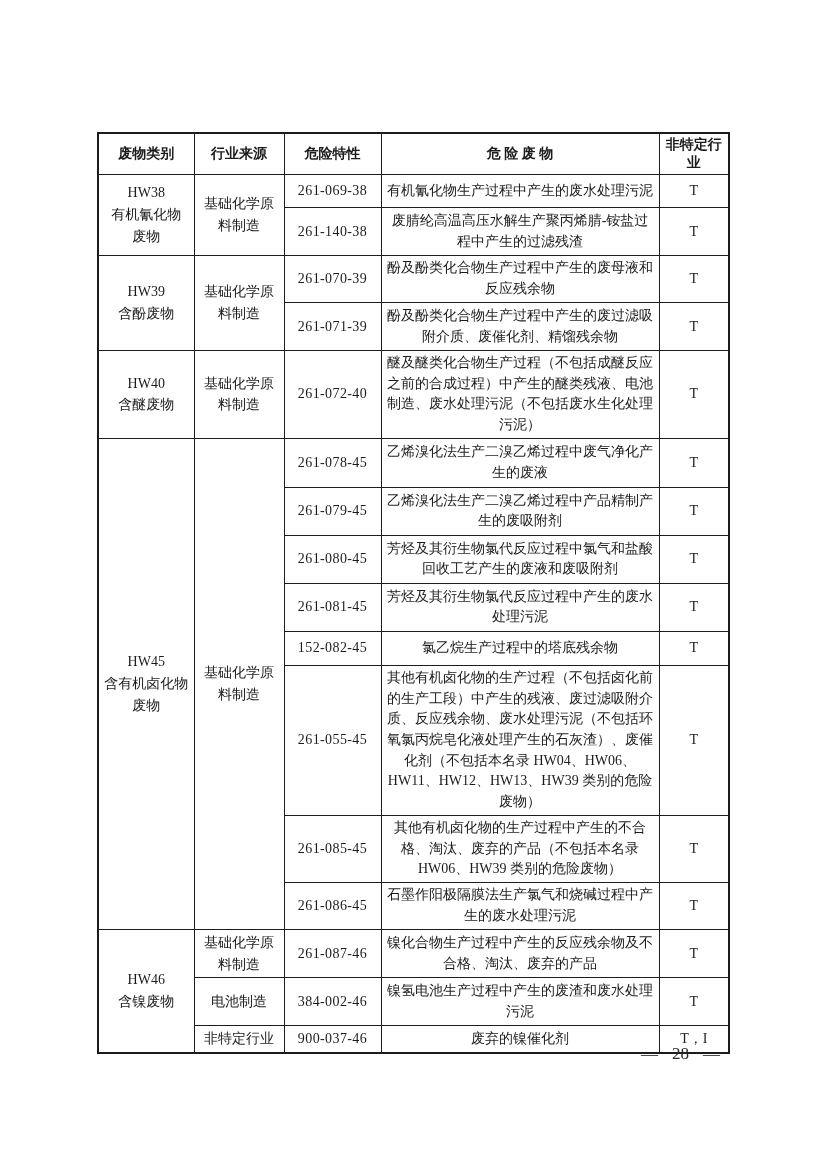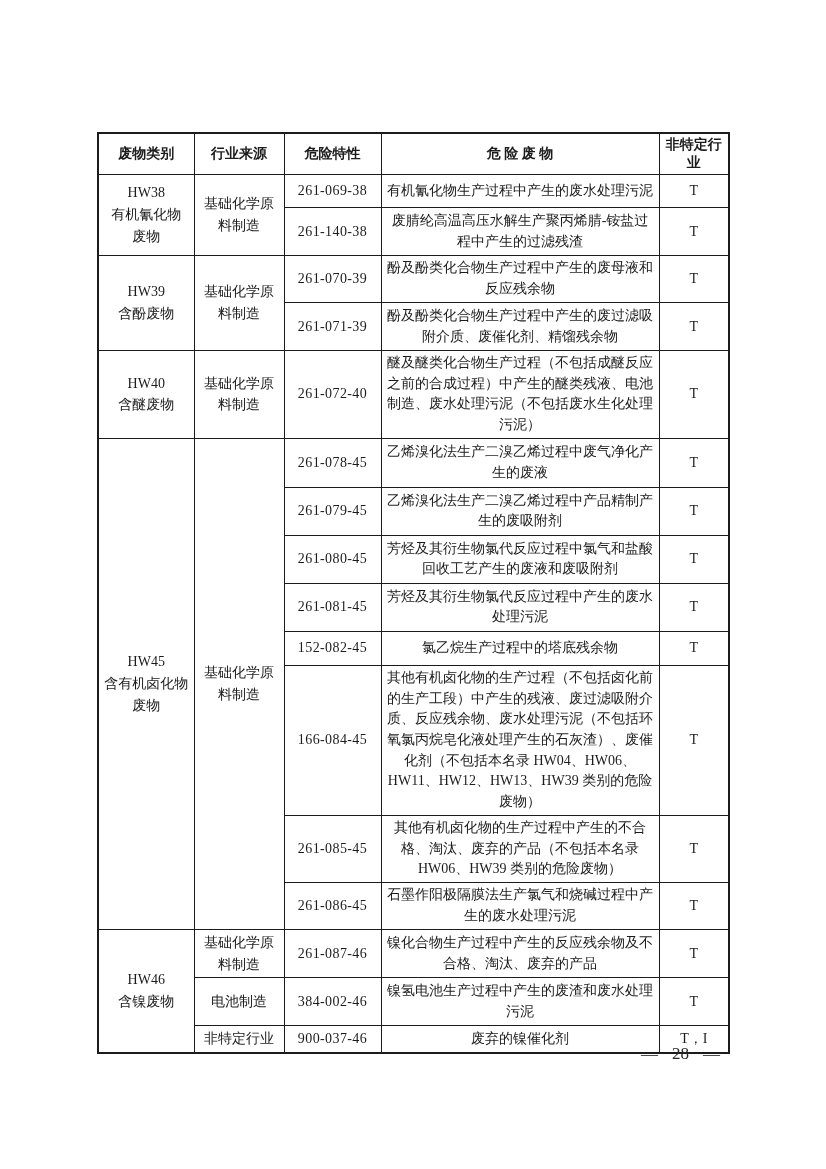--- a/index.html
+++ b/index.html
@@ -149,21 +149,21 @@
       <td class="code">261-081-45</td>
       <td class="desc">芳烃及其衍生物氯代反应过程中产生的废水处理污泥</td>
       <td class="haz">T</td>
     </tr>
     <tr style="height:34px">
       <td class="code">152-082-45</td>
       <td class="desc">氯乙烷生产过程中的塔底残余物</td>
       <td class="haz">T</td>
     </tr>
     <tr style="height:132px">
-      <td class="code">166-084-45</td>
+      <td class="code">261-055-45</td>
       <td class="desc">其他有机卤化物的生产过程（不包括卤化前的生产工段）中产生的残液、废过滤吸附介质、反应残余物、废水处理污泥（不包括环氧氯丙烷皂化液处理产生的石灰渣）、废催化剂（不包括本名录 HW04、HW06、HW11、HW12、HW13、HW39 类别的危险废物）</td>
       <td class="haz">T</td>
     </tr>
     <tr style="height:61px">
       <td class="code">261-085-45</td>
       <td class="desc">其他有机卤化物的生产过程中产生的不合格、淘汰、废弃的产品（不包括本名录 HW06、HW39 类别的危险废物）</td>
       <td class="haz">T</td>
     </tr>
     <tr style="height:47px">
       <td class="code">261-086-45</td>

